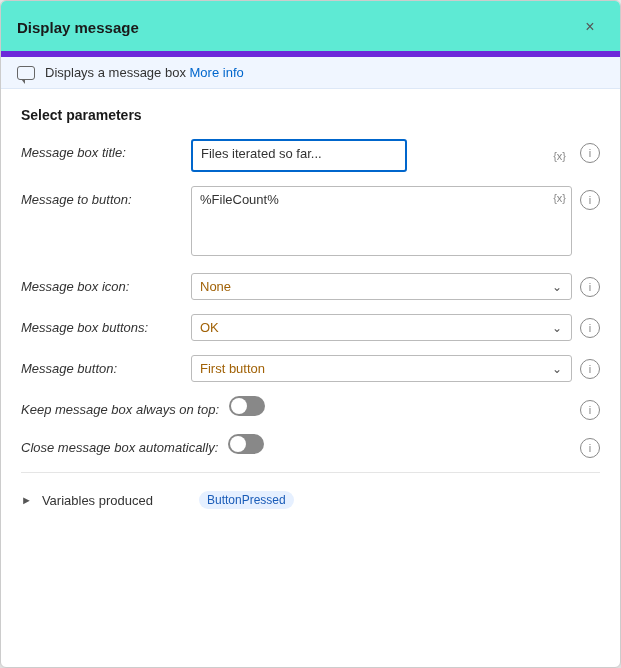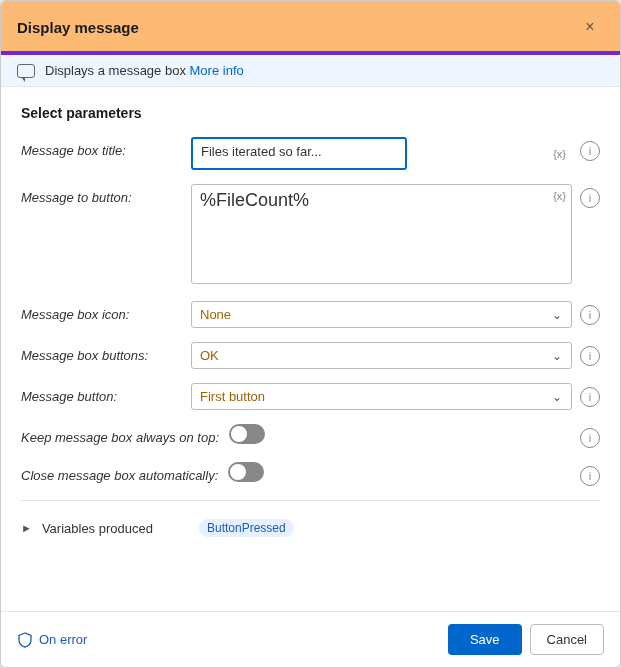--- a/index.html
+++ b/index.html
@@ -21,22 +21,22 @@
       box-shadow: 0 4px 20px rgba(0,0,0,0.2);
       display: flex;
       flex-direction: column;
       overflow: hidden;
     }
     .title-bar {
       display: flex;
       align-items: center;
       justify-content: space-between;
       padding: 12px 16px 10px 16px;
-      border-bottom: 4px solid #6d28d9;
-      background: #fdba74;
+      border-bottom: 6px solid #6d28d9;
+      background: #5eead4;
     }
     .title-bar-title {
       font-size: 15px;
       font-weight: 600;
       color: #1a1a1a;
     }
     .close-btn {
       width: 28px;
       height: 28px;
       border: none;
@@ -106,25 +106,25 @@
       color: #333;
       outline: none;
       position: relative;
     }
     .textarea-wrap {
       flex: 1;
       position: relative;
     }
     .textarea-input {
       width: 100%;
-      height: 100px;
+      height: 70px;
       border: 1px solid #bbb;
       border-radius: 3px;
       padding: 5px 28px 5px 8px;
-      font-size: 18px;
+      font-size: 13px;
       color: #333;
       resize: none;
       outline: none;
       font-family: inherit;
     }
     .input-wrap {
       flex: 1;
       position: relative;
     }
     .input-badge {
@@ -424,25 +424,13 @@
 
     <hr class="divider">
 
     <div class="variables-row">
       <span class="chevron-icon">►</span>
       <span class="variables-label">Variables produced</span>
       <span class="var-badge">ButtonPressed</span>
     </div>
   </div>
 
-  <div class="footer">
-    <button class="on-error-btn">
-      <svg class="on-error-icon" viewBox="0 0 16 16" fill="none" xmlns="http://www.w3.org/2000/svg">
-        <path d="M8 1L2 3.5V8c0 3.3 2.5 6.1 6 7 3.5-.9 6-3.7 6-7V3.5L8 1z" stroke="#1a5cb8" stroke-width="1.3" fill="none"></path>
-      </svg>
-      <span>On error</span>
-    </button>
-    <div class="footer-actions">
-      <button class="btn-save">Save</button>
-      <button class="btn-cancel">Cancel</button>
-    </div>
-  </div>
 </div>
 
 </body></html>

